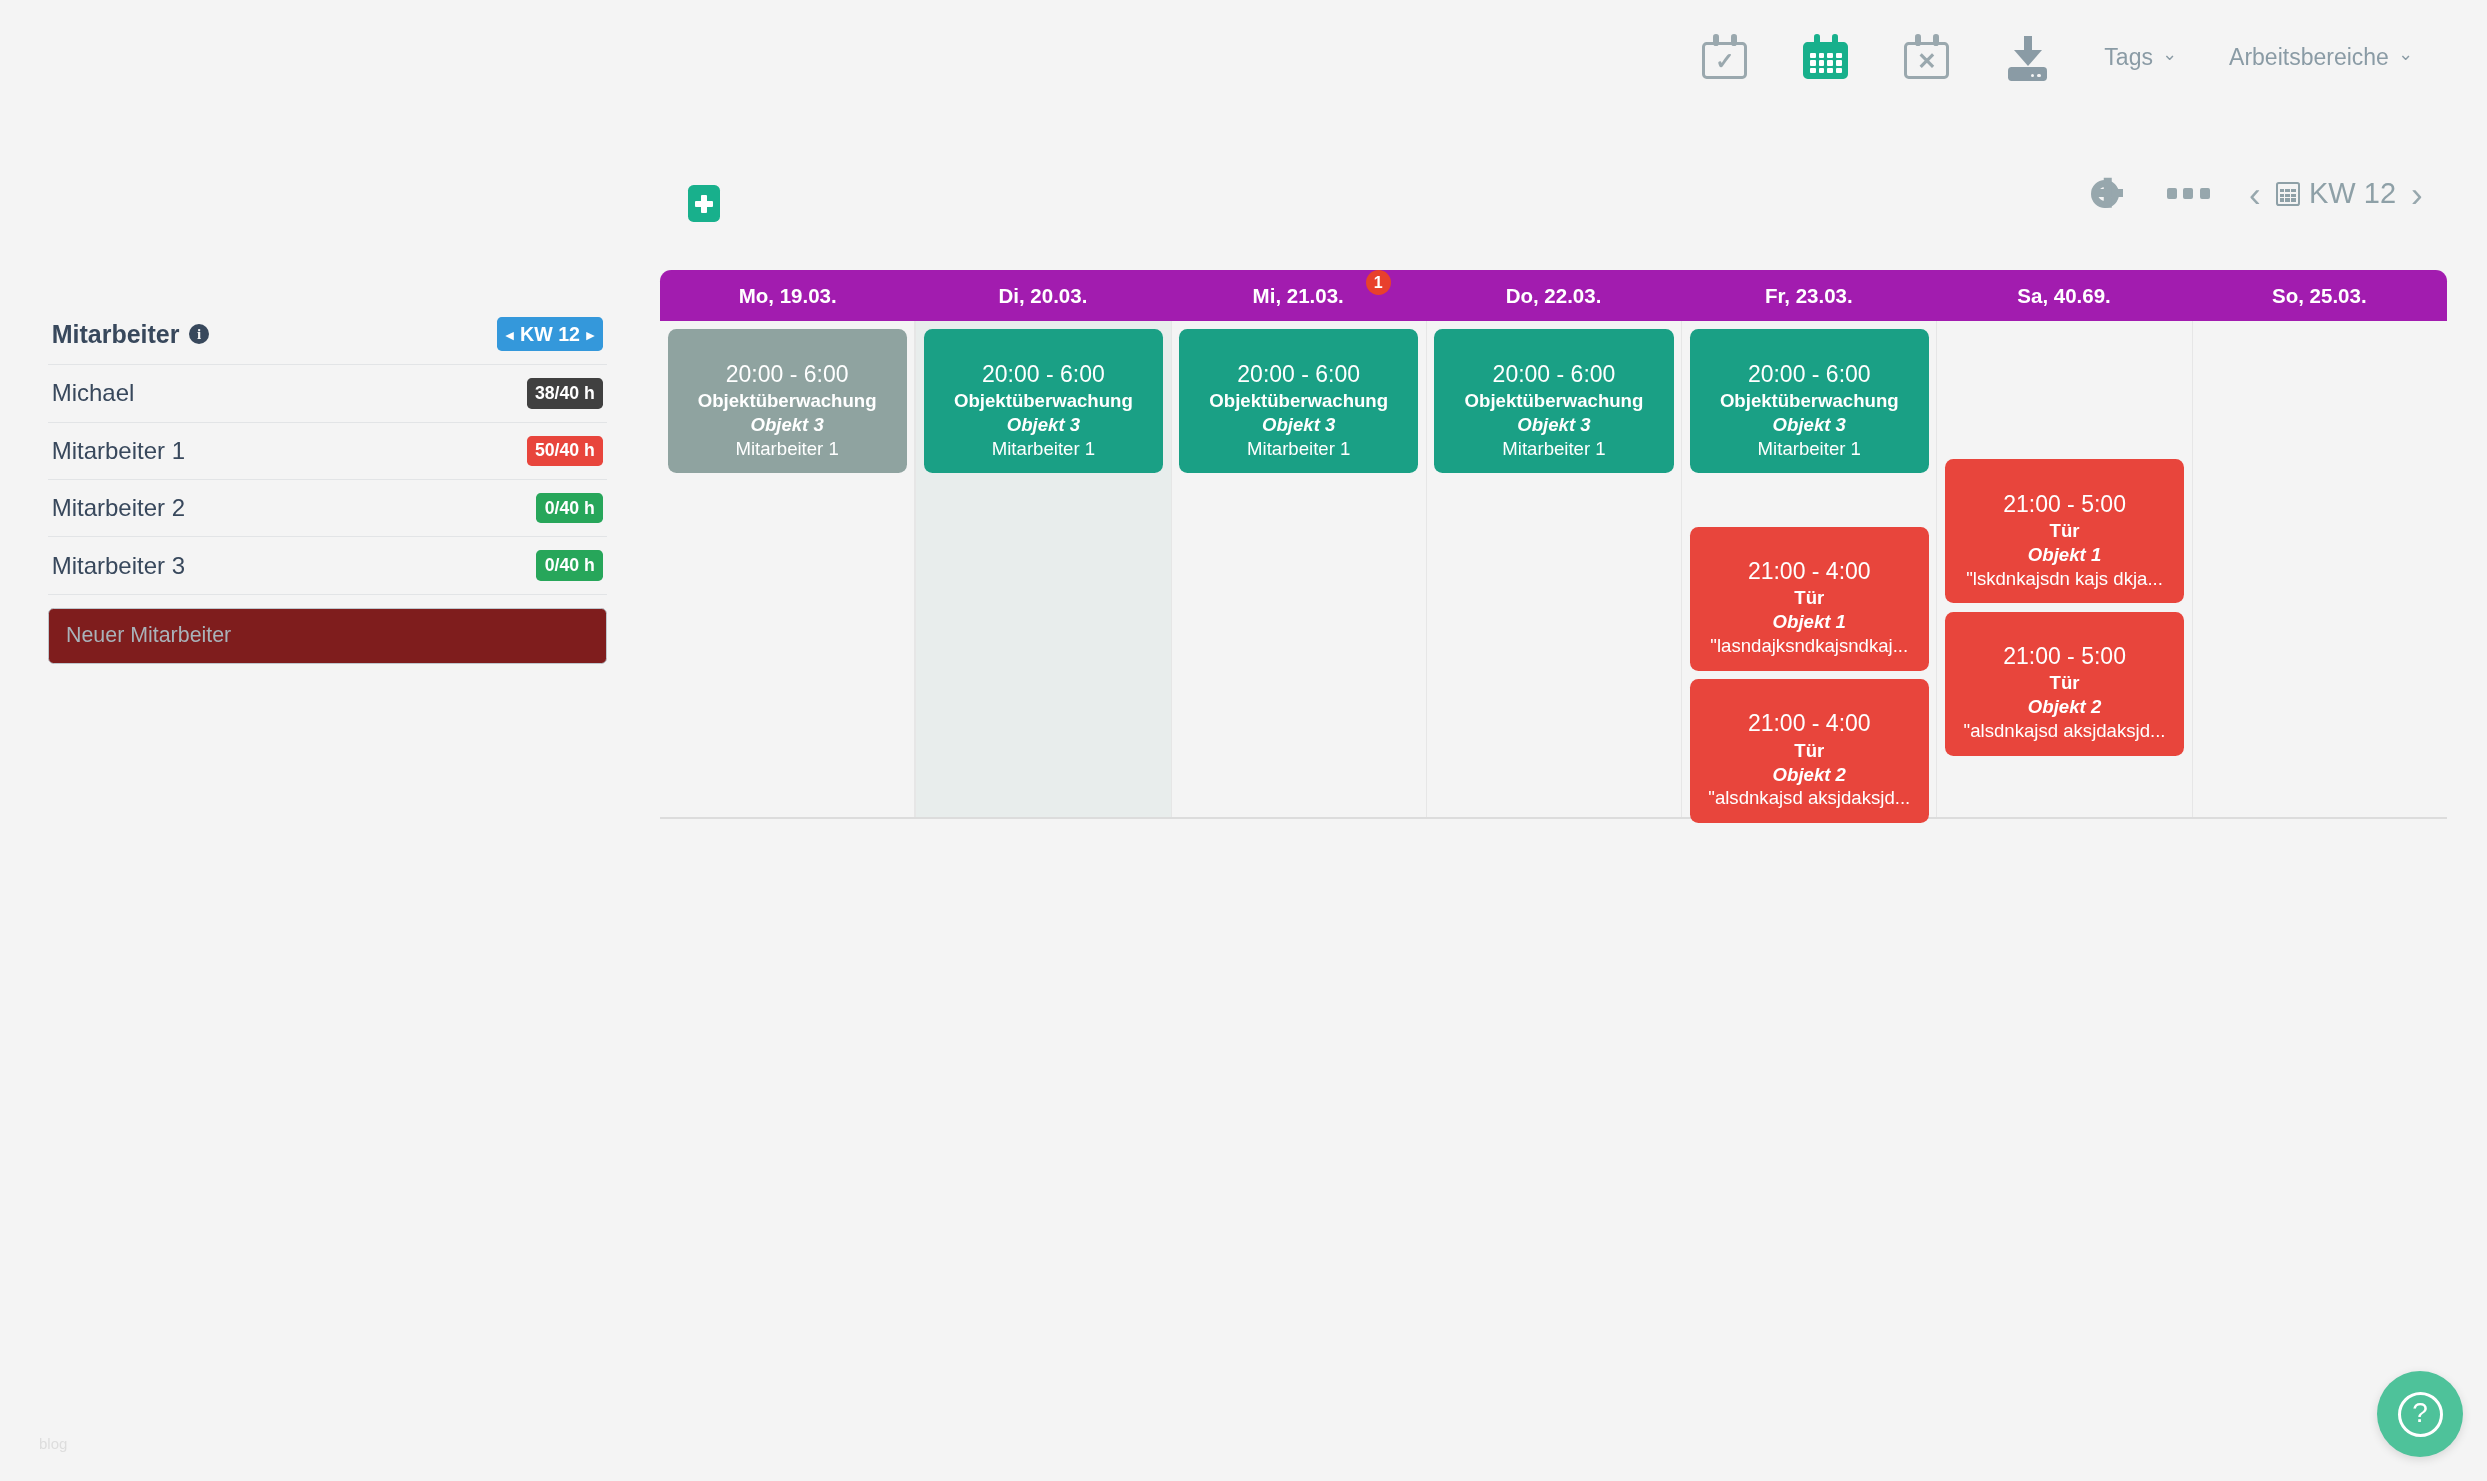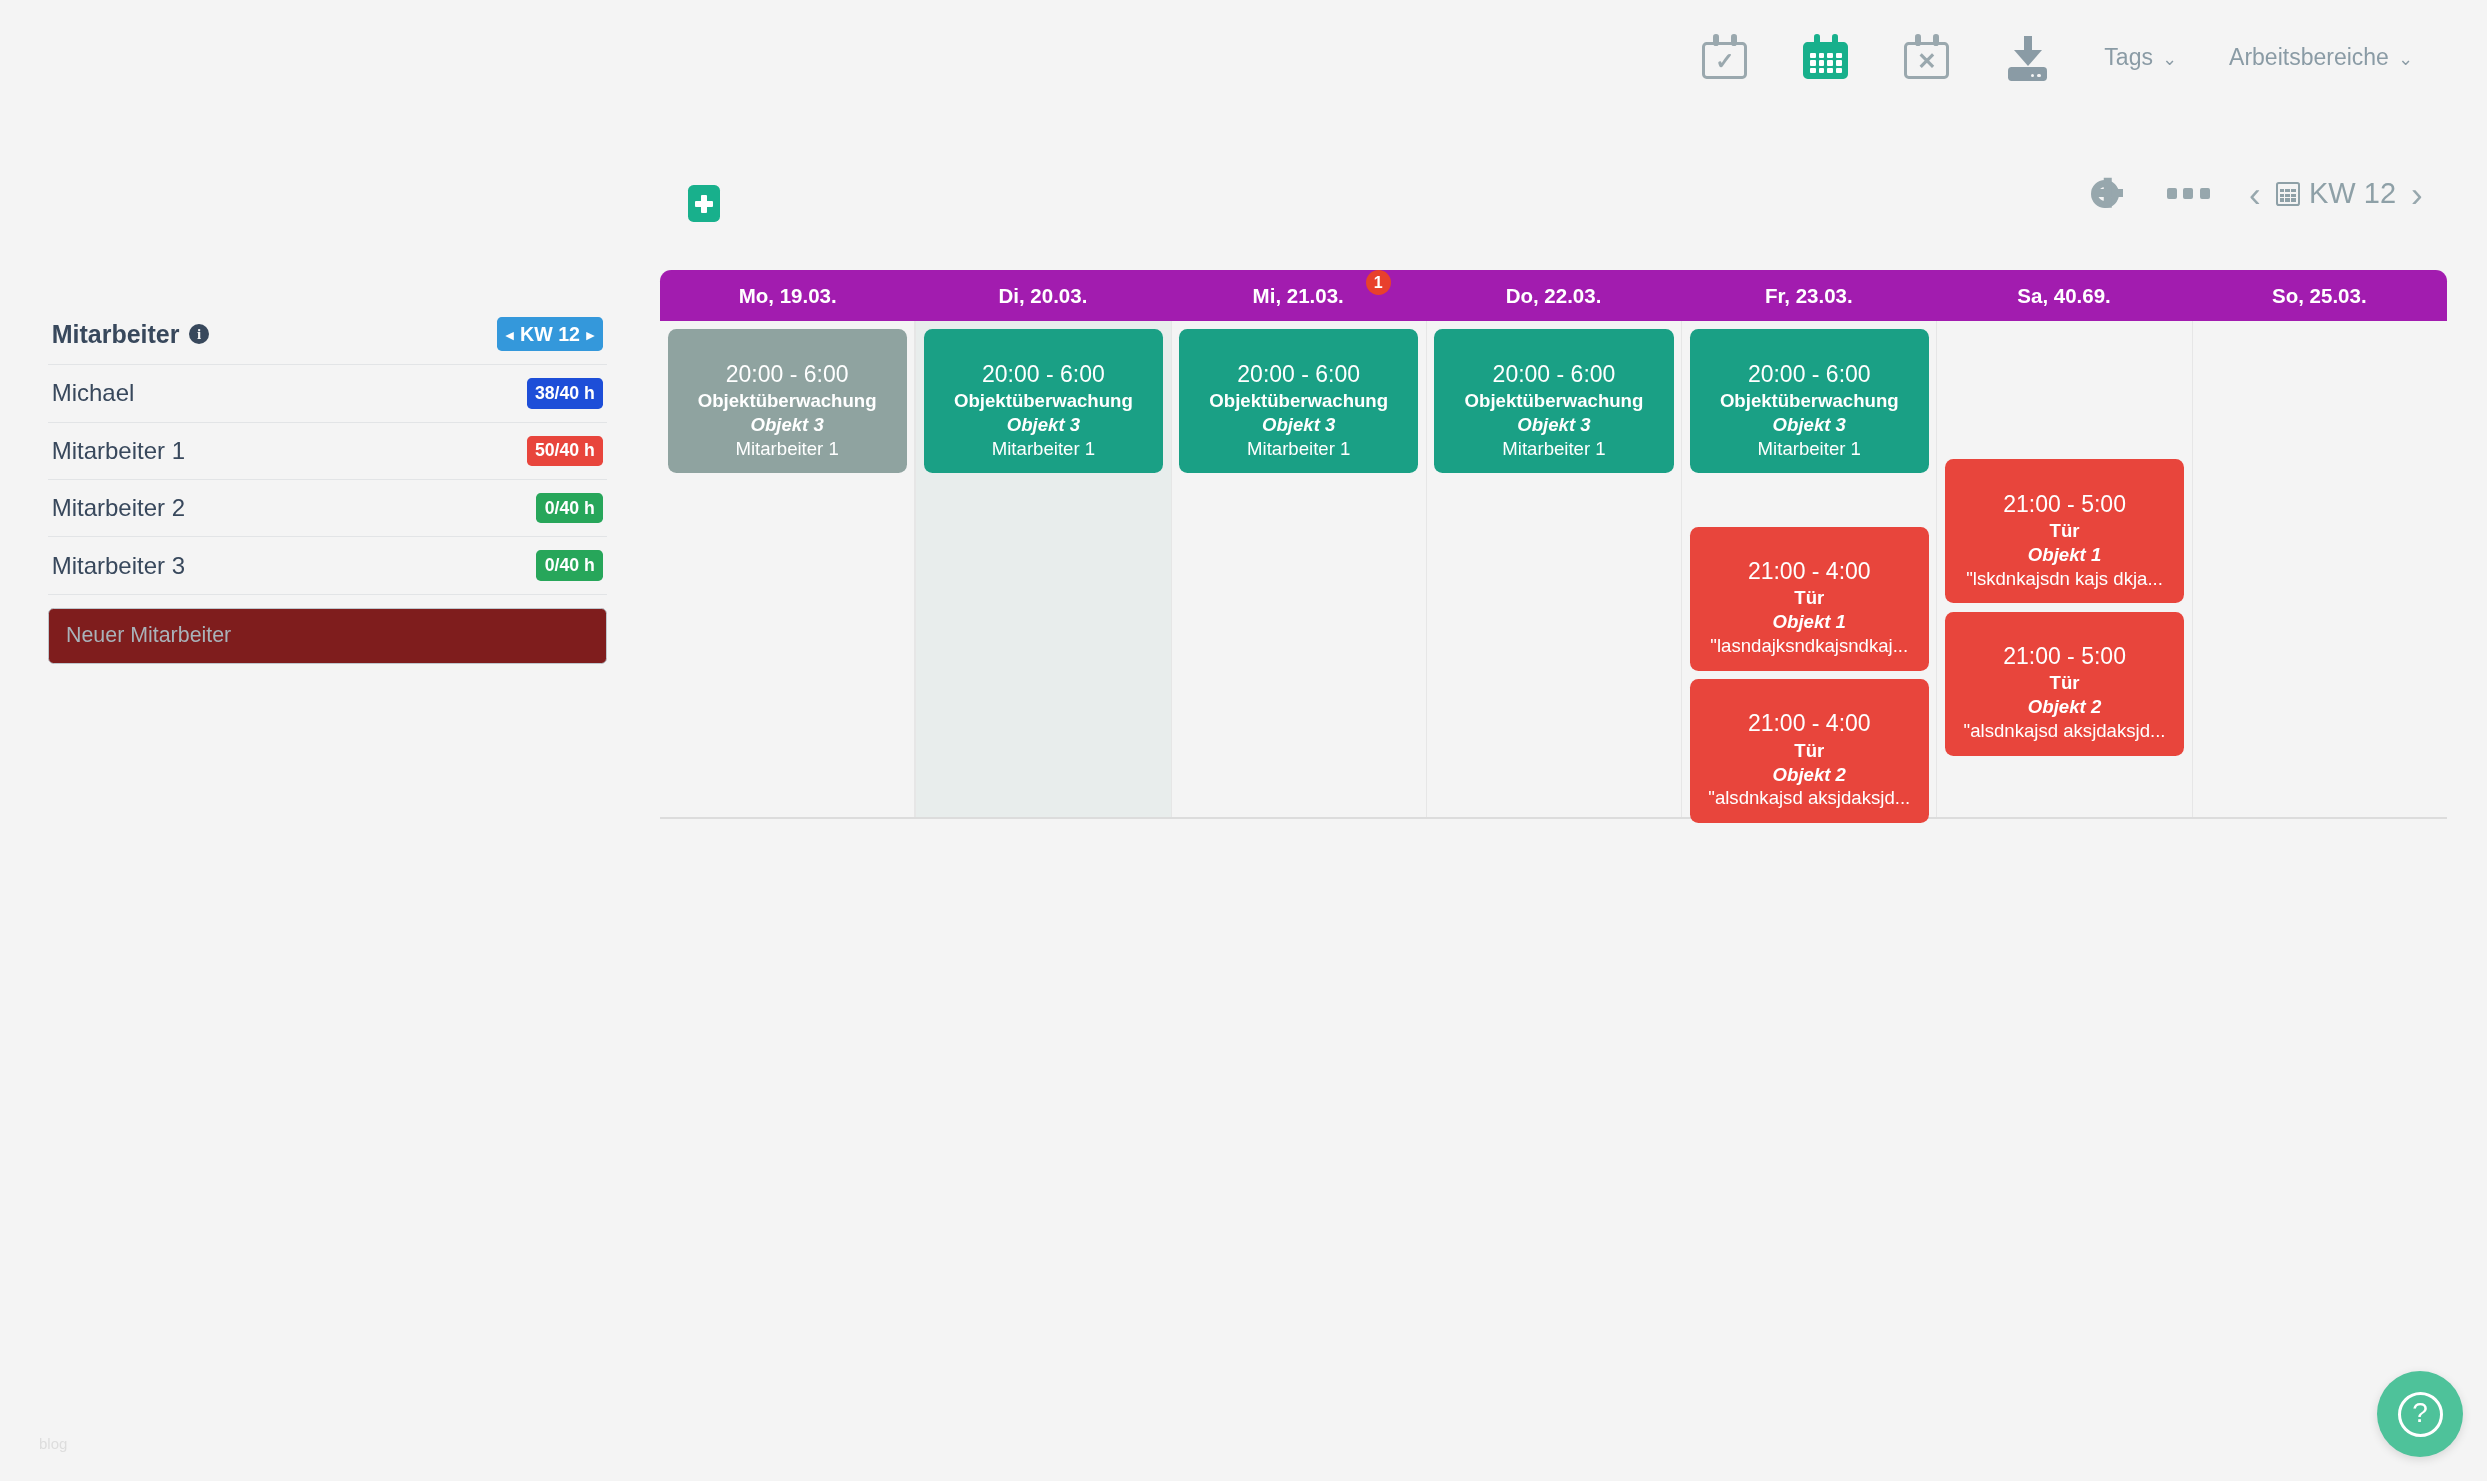--- a/index.html
+++ b/index.html
@@ -23,21 +23,21 @@
   .header-tools {
     position: absolute; right: 48px; top: 24px;
     display: flex; align-items: center; gap: 0px;
   }
   .tool-btn {
     width: 101px; height: 67px;
     display: flex; align-items: center; justify-content: center;
     cursor: pointer;
   }
   .tool-text {
-    display: flex; align-items: center; gap: 9.3px;
+    display: flex; align-items: flex-start; gap: 9.3px;
     font-size: 23px; color: #8a9ba5; padding: 0 26px; cursor: pointer;
   }
   .caret { font-size: 17.7px; line-height: 1; position: relative; top: 1.9px; }
 
   
   .cal-ico { position: relative; width: 45px; height: 47px; }
   .cal-ico .ring { position: absolute; top: 0; width: 6.5px; height: 12px; border-radius: 2.8px; background: currentColor; }
   .cal-ico .ring.l { left: 10.2px; } .cal-ico .ring.r { right: 10.2px; }
   .cal-ico .body {
     position: absolute; top: 7.5px; left: 0; right: 0; bottom: 1.9px;
@@ -259,21 +259,21 @@
       </div>
       <div class="kw-badge">
         <span class="ar">◂</span>
         <span>KW 12</span>
         <span class="ar">▸</span>
       </div>
     </div>
 
     <div class="emp-row">
       <span class="emp-name">Michael</span>
-      <span class="hours-badge" style="background:#1d4ed8">38/40 h</span>
+      <span class="hours-badge" style="background:#404040">38/40 h</span>
     </div>
     <div class="emp-row">
       <span class="emp-name">Mitarbeiter 1</span>
       <span class="hours-badge" style="background:#e8453c">50/40 h</span>
     </div>
     <div class="emp-row">
       <span class="emp-name">Mitarbeiter 2</span>
       <span class="hours-badge" style="background:#27a65a">0/40 h</span>
     </div>
     <div class="emp-row">

